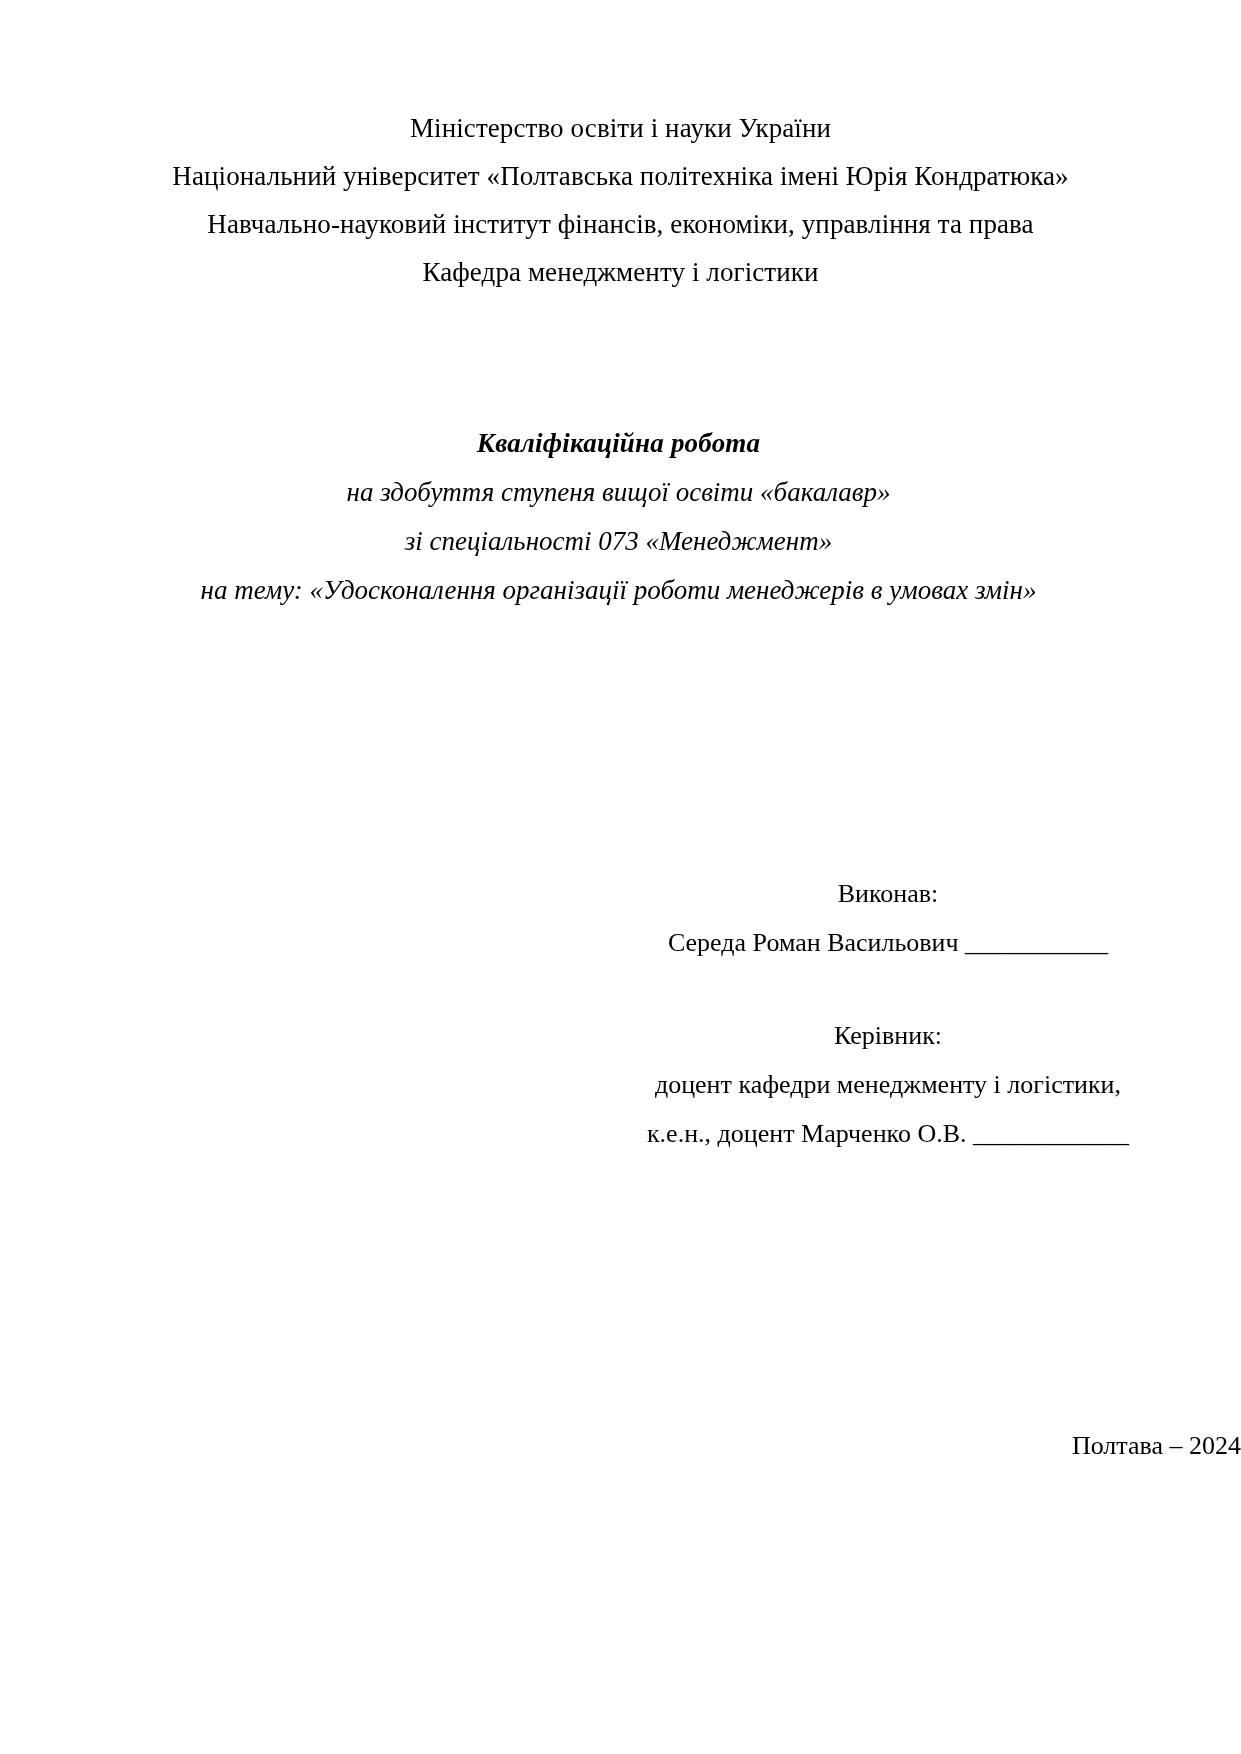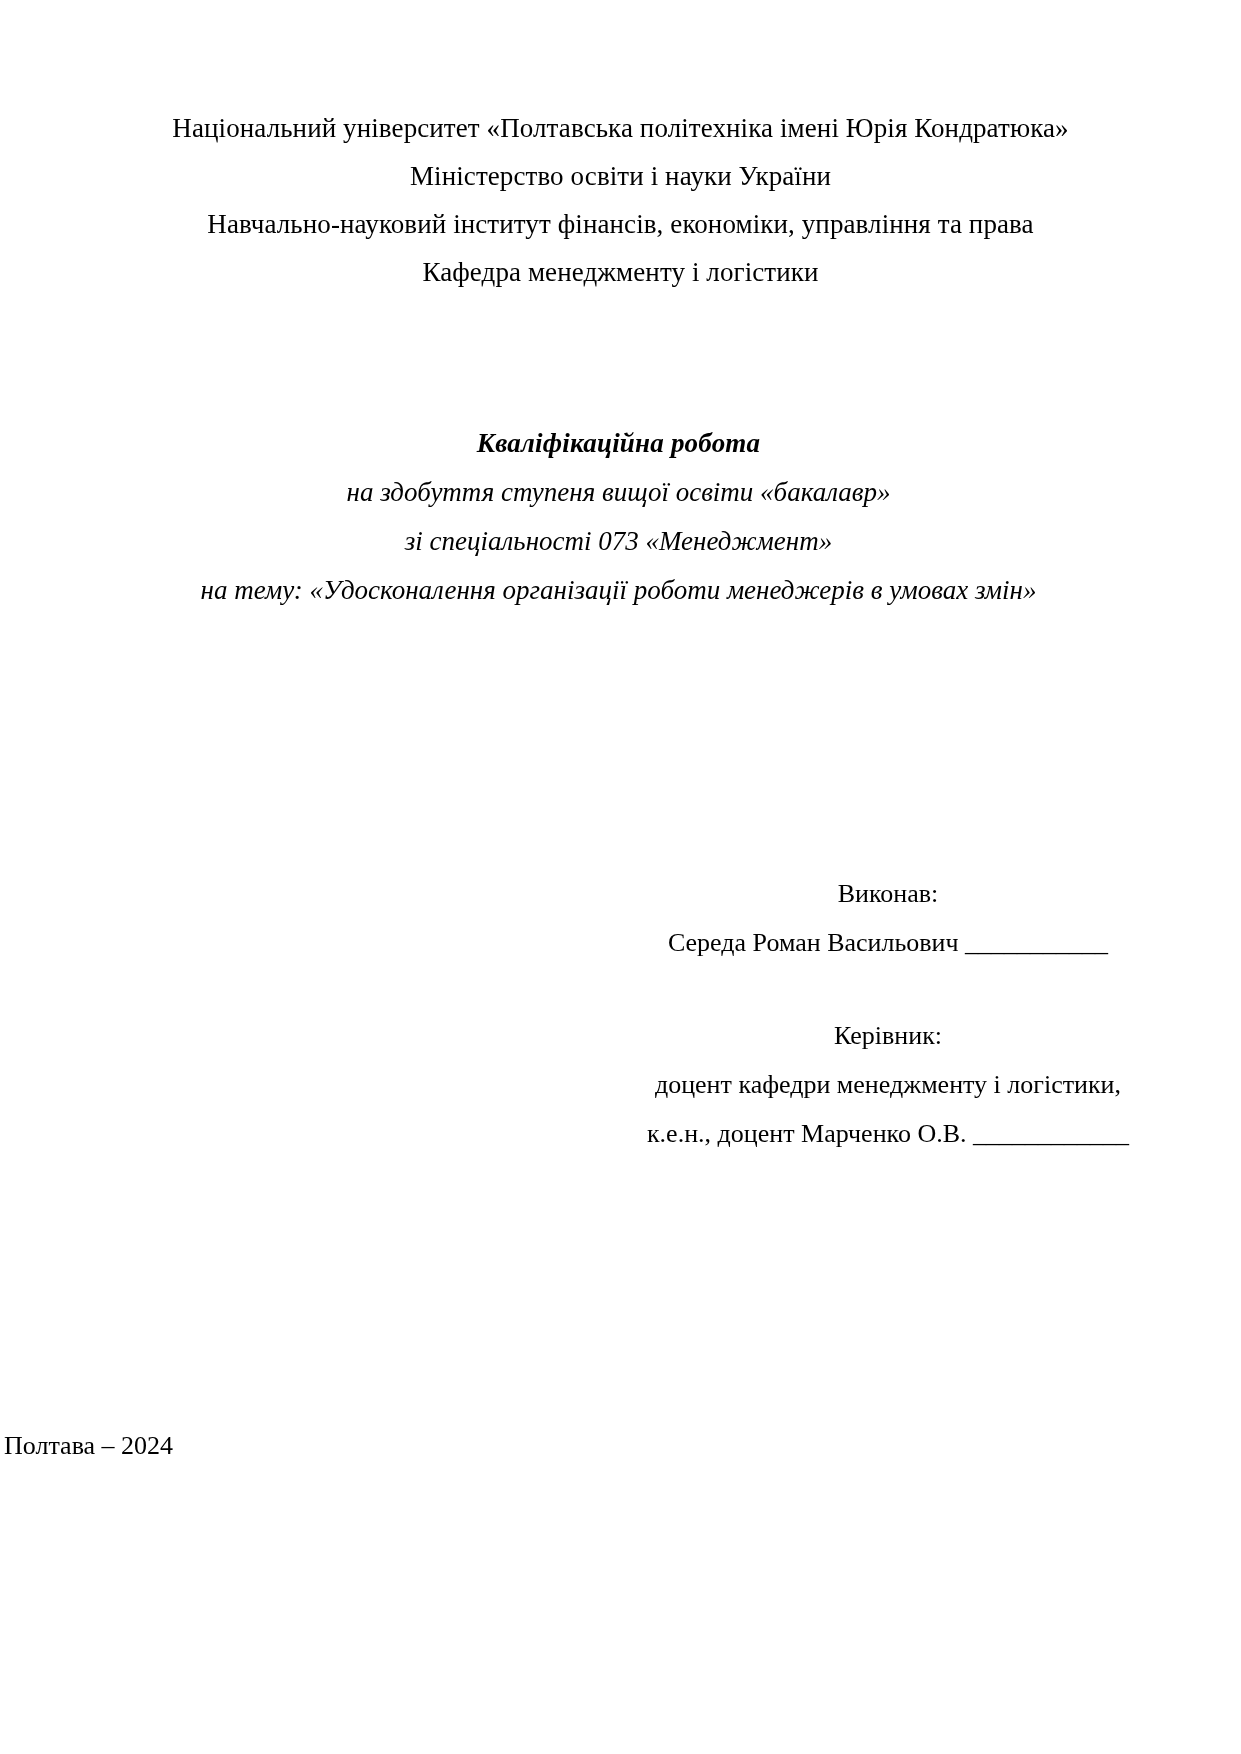--- a/index.html
+++ b/index.html
@@ -80,38 +80,38 @@
     height: 44px;
   }
   .blank-rule {
     display: inline-block;
     min-width: 130px;
   }
 
   
   .footer-block {
     position: absolute;
-    left: 4px;
+    left: 16px;
     right: 0;
     top: 1428px;
-    text-align: left;
+    text-align: right;
   }
   .footer-line {
     font-size: 26px;
     line-height: 36px;
   }
 </style>
 </head>
 <body>
 
 <div class="page">
 
   <div class="header-block">
+    <div class="header-line">Міністерство освіти і науки України</div>
     <div class="header-line">Національний університет «Полтавська політехніка імені Юрія Кондратюка»</div>
-    <div class="header-line">Міністерство освіти і науки України</div>
     <div class="header-line">Навчально-науковий інститут фінансів, економіки, управління та права</div>
     <div class="header-line">Кафедра менеджменту і логістики</div>
   </div>
 
   <div class="title-block">
     <div class="title-main">Кваліфікаційна робота</div>
     <div class="title-sub">на здобуття ступеня вищої освіти «бакалавр»</div>
     <div class="title-sub">зі спеціальності 073 «Менеджмент»</div>
     <div class="title-topic">на тему: «Удосконалення організації роботи менеджерів в умовах змін»</div>
   </div>

